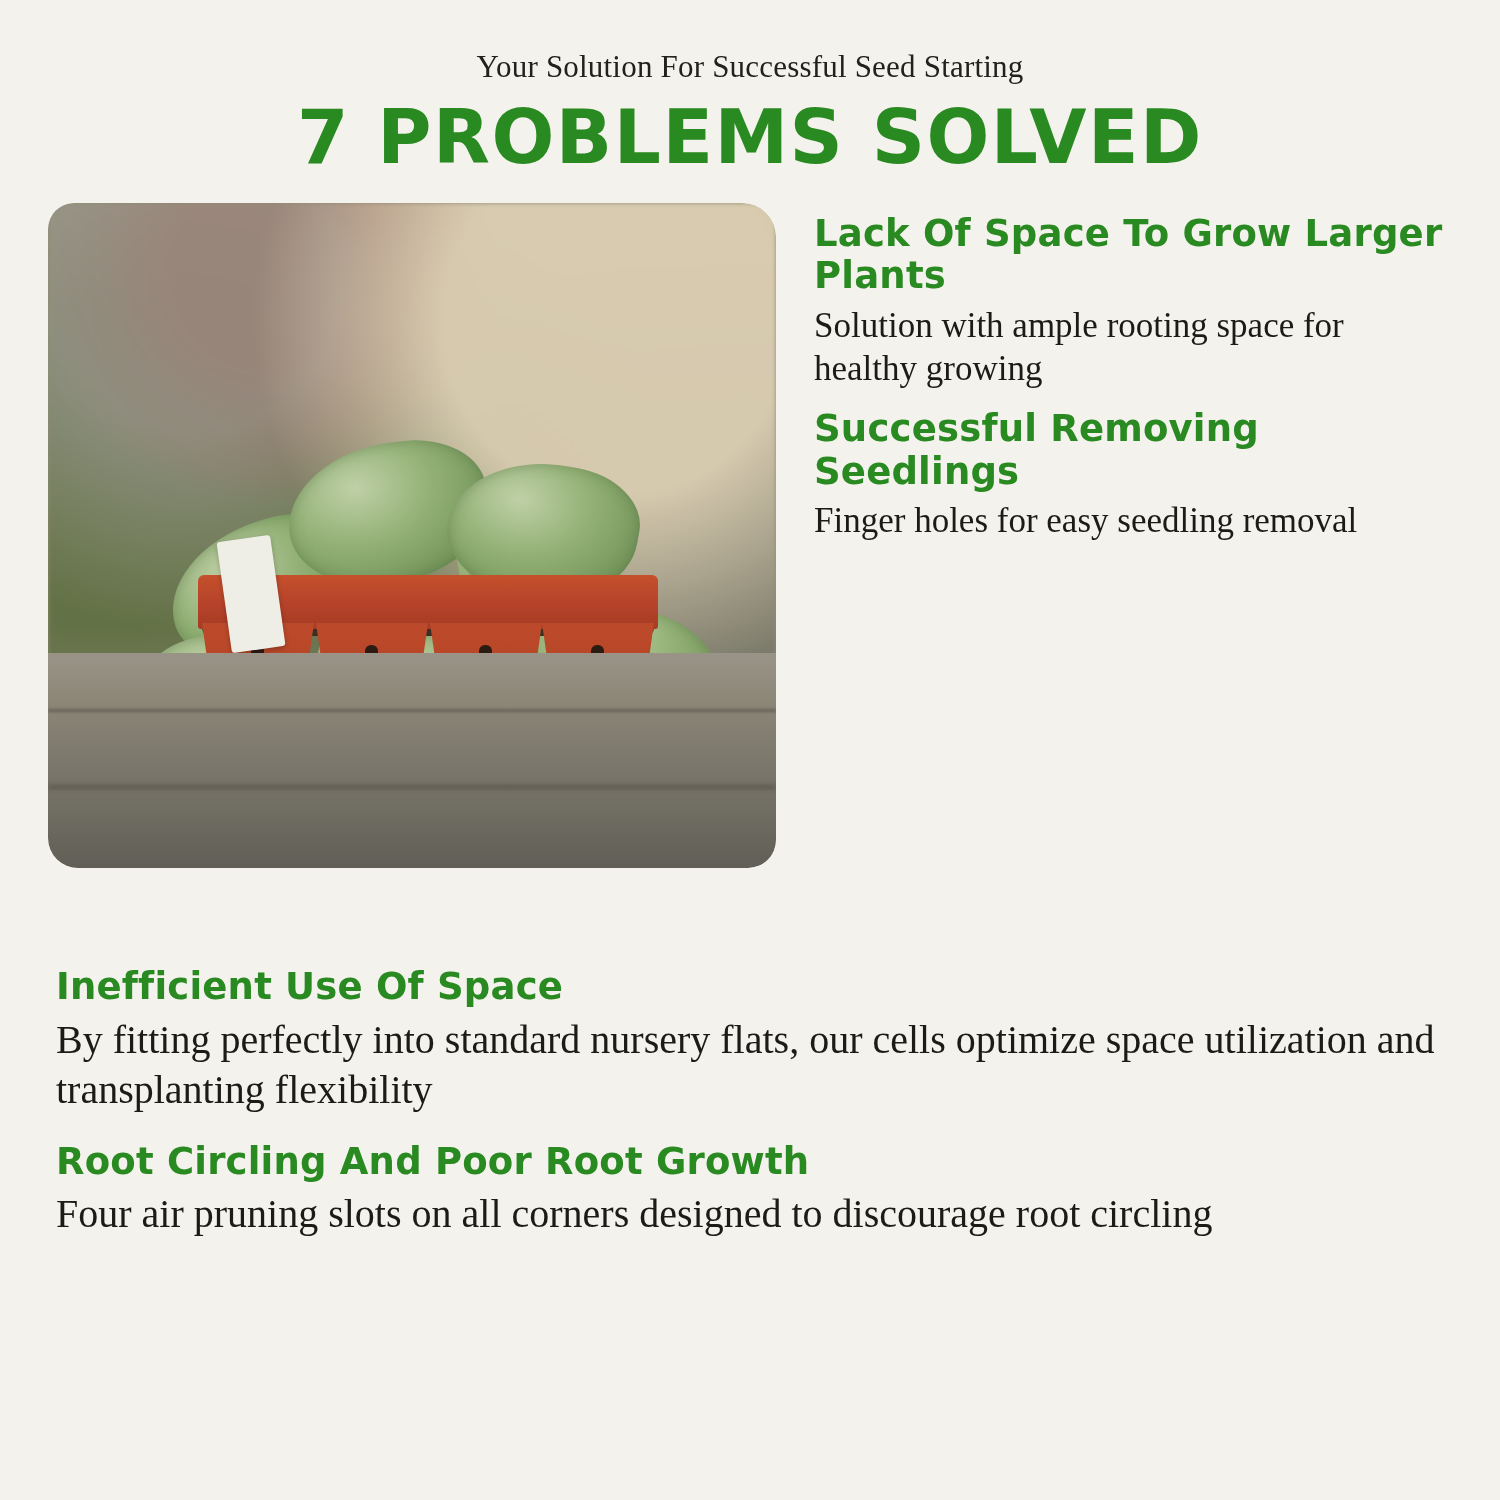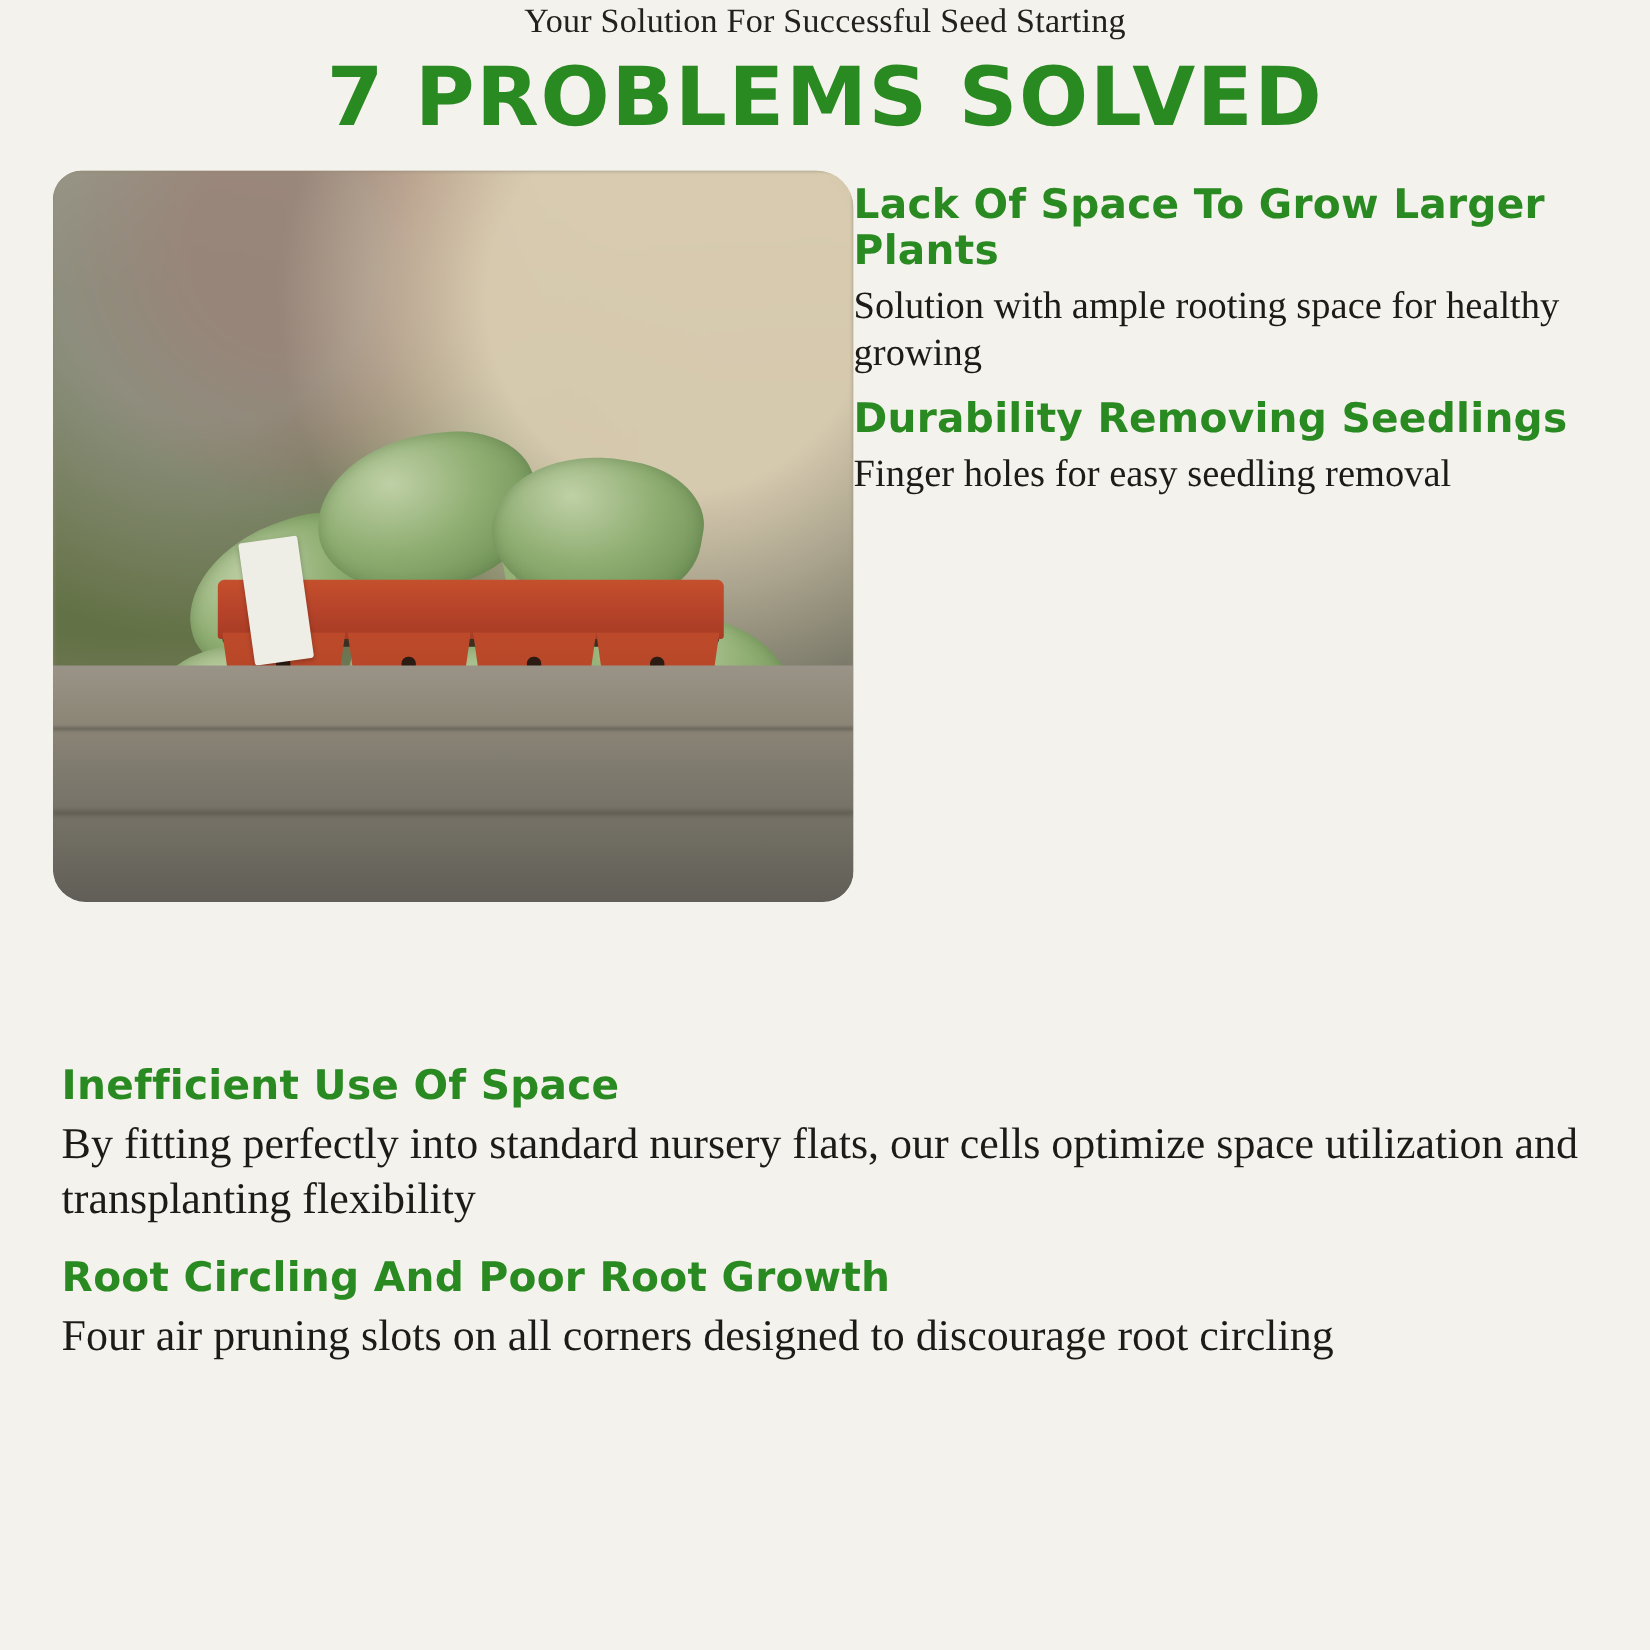--- a/index.html
+++ b/index.html
@@ -16,20 +16,21 @@
   .page {
     position: relative;
     width: 1500px;
     height: 1500px;
     background: #f4f2ec;
     box-sizing: border-box;
   }
 
   
   .header {
+    padding-top: 48px;
     text-align: center;
   }
   .eyebrow {
     font-family: "Liberation Serif", serif;
     font-size: 31px;
     color: #23211d;
     letter-spacing: 0.2px;
     line-height: 1.2;
   }
   .headline {
@@ -42,20 +43,21 @@
     line-height: 1.05;
   }
 
   
   .top-section {
     position: relative;
     margin-top: 26px;
     padding: 0 52px 0 48px;
     display: flex;
     align-items: flex-start;
+    gap: 38px;
   }
 
   .photo-wrap {
     flex: 0 0 728px;
     height: 665px;
     position: relative;
   }
   .photo {
     width: 728px;
     height: 665px;
@@ -276,21 +278,21 @@
     </div>
 
     <div class="bullets-right">
 
       <div class="bullet-block">
         <div class="bullet-title">Lack Of Space To Grow Larger Plants</div>
         <div class="bullet-body">Solution with ample rooting space for healthy growing</div>
       </div>
 
       <div class="bullet-block">
-        <div class="bullet-title">Durability Removing Seedlings</div>
+        <div class="bullet-title">Successful Removing Seedlings</div>
         <div class="bullet-body">Finger holes for easy seedling removal</div>
       </div>
 
 
     </div>
   </div>
 
   <div class="bottom-section">
 
     <div class="wide-block">

